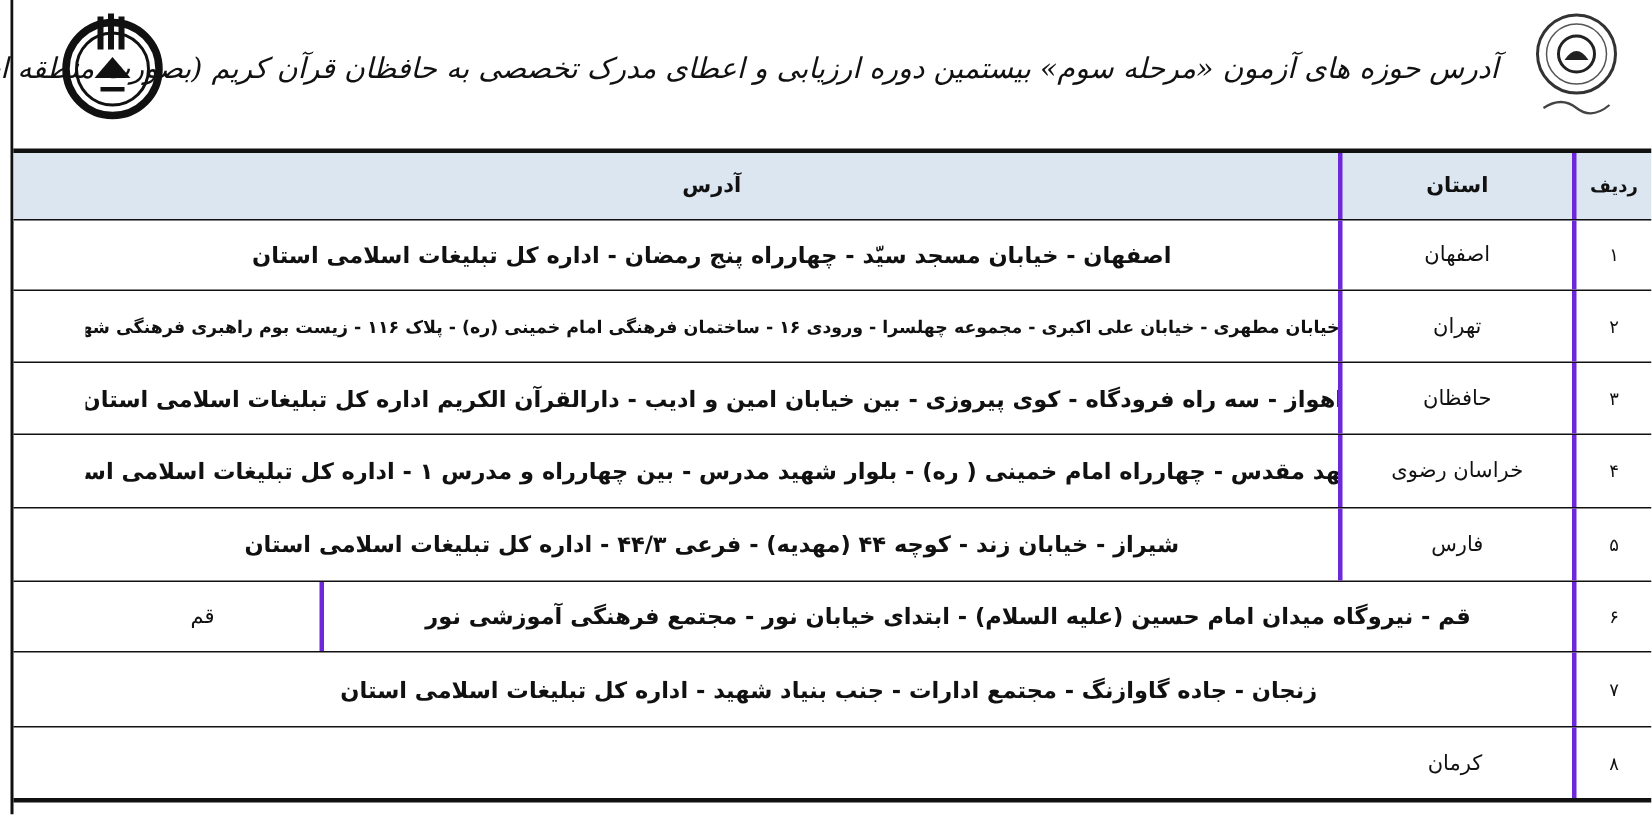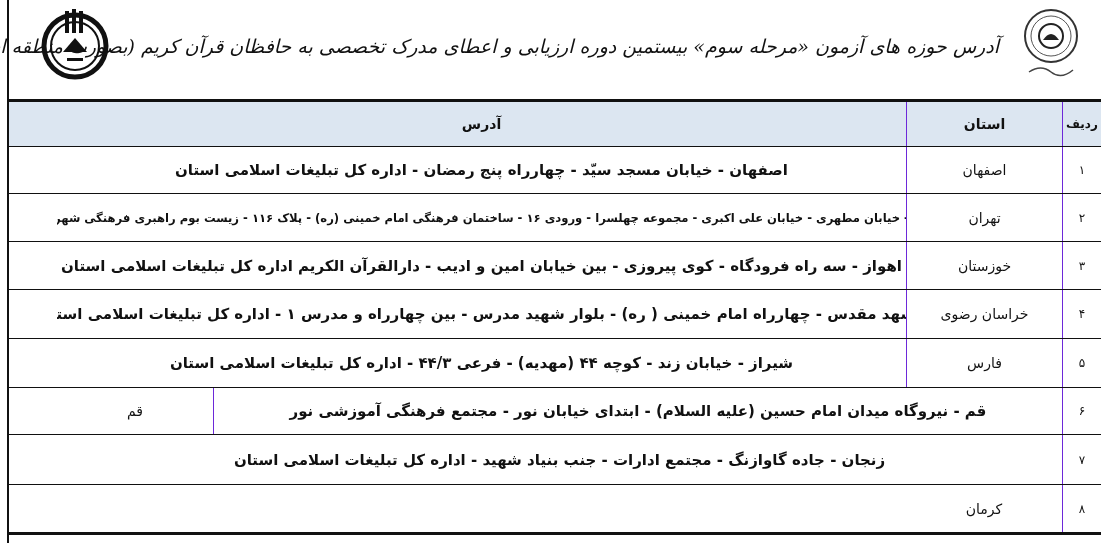--- a/index.html
+++ b/index.html
@@ -34,25 +34,25 @@
       direction: rtl;
     }
     .row {
       display: flex; flex-direction: row; width: 100%;
       border-bottom: 1px solid #111;
     }
     .row.last { border-bottom: 3px solid #111; }
     .row.head { background: #dce6f1; height: 45px; }
     .cell {
       display: flex; align-items: center; justify-content: center;
-      border-left: 1px solid #6d28d9;
+      border-left: 3px solid #6d28d9;
       font-family: "DejaVu Sans", sans-serif;
     }
     .cell:last-child { border-left: none; margin-left: 48px; }
-    .c-idx { width: 39px; font-size: 12px; }
+    .c-idx { width: 53px; font-size: 12px; }
     .c-prov { width: 156px; font-size: 14px; }
     .c-addr { flex: 1; font-size: 15px; font-weight: bold; white-space: nowrap; overflow: hidden; }
     .head .cell { font-weight: bold; font-size: 14px; }
     .head .c-idx { font-size: 12px; }
     .addr-text { padding: 0 4px; }
   </style>
 </head>
 <body>
 
 <div class="frame"></div>
@@ -97,21 +97,21 @@
   <div class="row" style="height:48px">
     <div class="cell c-idx">۲</div>
     <div class="cell c-prov">تهران</div>
     <div class="cell c-addr" style="font-size:11.6px">
         <span class="addr-text">تهران - خیابان مطهری - خیابان علی اکبری - مجموعه چهلسرا - ورودی ۱۶ - ساختمان فرهنگی امام خمینی (ره) - پلاک ۱۱۶ - زیست بوم راهبری فرهنگی شهر تهران</span>
       </div>
   </div>
 
   <div class="row" style="height:48px">
     <div class="cell c-idx">۳</div>
-    <div class="cell c-prov">خوزستان</div>
+    <div class="cell c-prov">حافظان</div>
     <div class="cell c-addr">
         <span class="addr-text">اهواز - سه راه فرودگاه - کوی پیروزی - بین خیابان امین و ادیب - دارالقرآن الکریم اداره کل تبلیغات اسلامی استان</span>
       </div>
   </div>
 
   <div class="row" style="height:49px">
     <div class="cell c-idx">۴</div>
     <div class="cell c-prov">خراسان رضوی</div>
     <div class="cell c-addr">
         <span class="addr-text">مشهد مقدس - چهارراه امام خمینی ( ره) - بلوار شهید مدرس - بین چهارراه و مدرس ۱ - اداره کل تبلیغات اسلامی استان</span>

